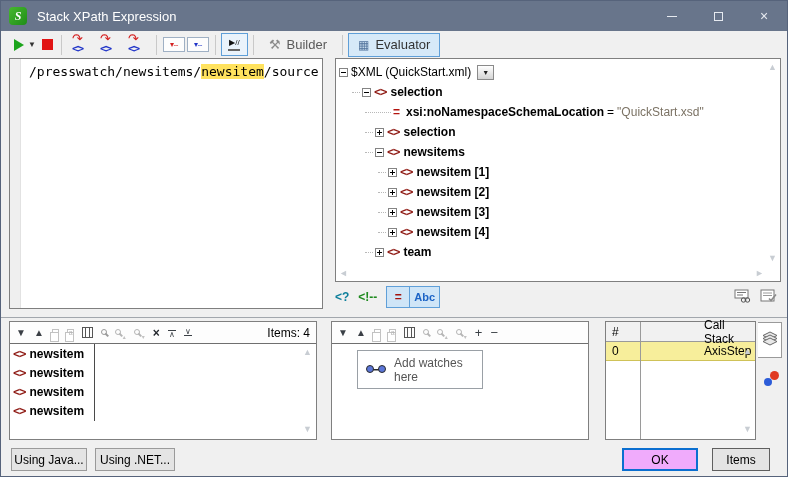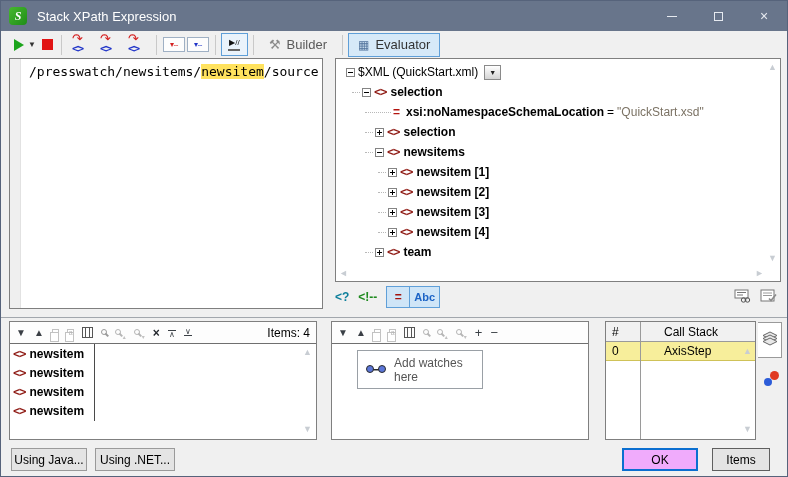--- a/index.html
+++ b/index.html
@@ -102,21 +102,21 @@
   .wbox{position:absolute;left:25px;top:28px;width:126px;height:39px;border:1px solid #9aa0a6;background:#fff;
         display:flex;align-items:center;padding-left:8px;gap:8px;}
   .glss{width:20px;height:9px;position:relative;flex:none;
         background:linear-gradient(#2a2a2a,#2a2a2a) center/8px 1.5px no-repeat;}
   .glss::before,.glss::after{content:'';position:absolute;width:6px;height:6px;border:1.5px solid #2a2a2a;border-radius:50%;background:#5b76d8;top:0;}
   .glss::before{left:0;} .glss::after{right:0;}
   .wlabel{color:#555;font-size:12px;}
 
   .cs-h{display:flex;height:20px;background:#f1f1f1;border-bottom:1px solid #9a9a9a;align-items:center;font-size:12px;}
   .cs-c1{width:34px;padding-left:6px;flex:none;}
-  .cs-c2{padding-left:24px;}
+  .cs-c2{padding-left:24px;margin-left:40px;}
   .cs-vline{position:absolute;left:34px;top:0;bottom:0;width:1px;background:#9a9a9a;}
   .cs-row{display:flex;height:19px;align-items:center;background:#f7ee9b;border-bottom:1px solid #cfc258;}
 
   .tabstrip{position:absolute;left:757px;top:320px;width:27px;height:119px;}
   .tab1{position:absolute;left:0;top:1px;width:24px;height:36px;background:#fff;border:1px solid #9a9a9a;border-left:none;
         display:flex;align-items:center;justify-content:center;}
   .tab2{position:absolute;left:3px;top:46px;width:20px;height:22px;display:flex;align-items:center;justify-content:center;}
   .dots{width:15px;height:15px;position:relative;}
   .dots::before{content:'';position:absolute;right:0;top:0;width:9px;height:9px;border-radius:50%;background:#e03a22;}
   .dots::after{content:'';position:absolute;left:0;bottom:0;width:8px;height:8px;border-radius:50%;background:#2c5cd8;}
@@ -200,21 +200,21 @@
       <span>Evaluator</span>
     </div>
   </div>
 
   <div class="expr">
     <div class="gutter"></div>
     <div class="code"><span>/presswatch/newsitems/</span><span class="hl">newsitem</span><span>/source</span></div>
   </div>
 
   <div class="tree">
-    <div class="trow" style="padding-left:10px">
+    <div class="trow" style="padding-left:3px">
       <span class="box"></span>
       <span class="root-lbl">$XML (QuickStart.xml)</span>
       <span class="dd">
           <span>▼</span>
         </span>
     </div>
     <div id="tree-body">
         <div class="trow" style="padding-left: 16px;">
           <span class="conn" style="width: 8px;"></span>
           <span class="box"></span>

